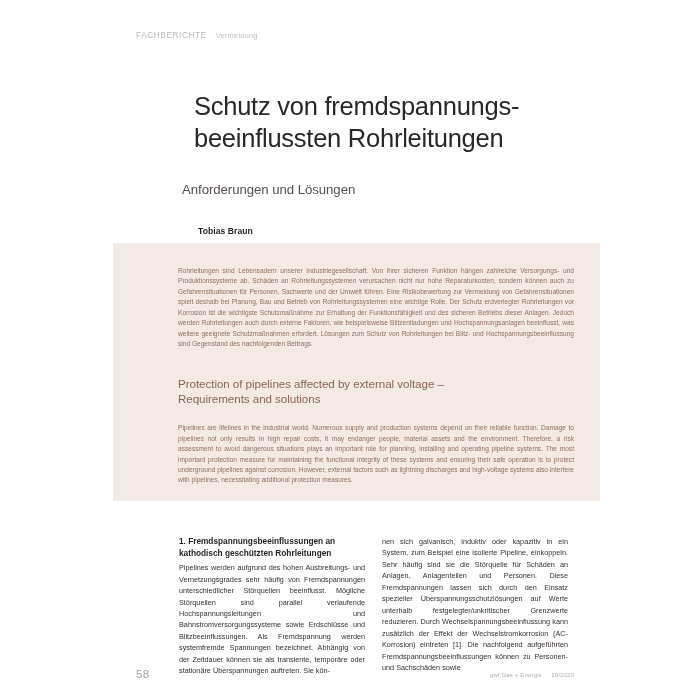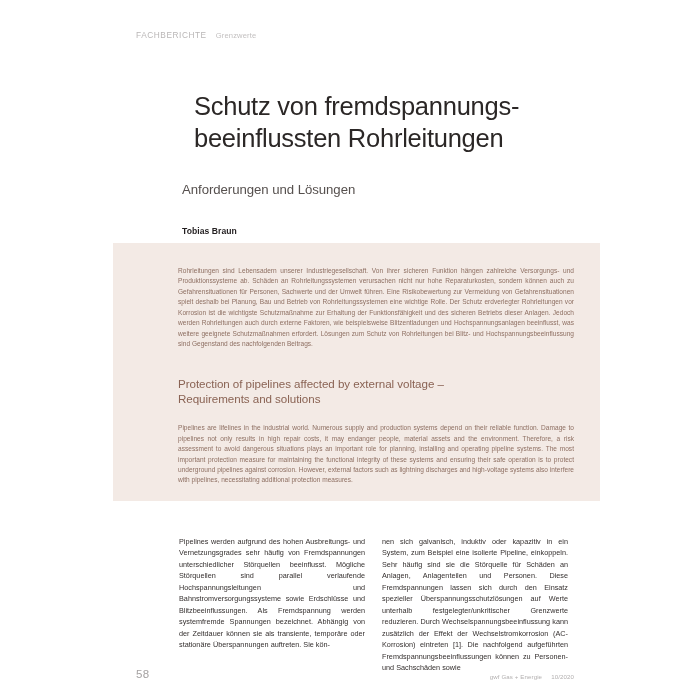--- a/index.html
+++ b/index.html
@@ -65,21 +65,21 @@
     line-height: 18px;
     font-weight: 400;
     color: #56504e;
     margin: 27px 0 4px 0;
     letter-spacing: -0.05px;
   }
   .article-author {
     font-size: 8.6px;
     font-weight: 700;
     color: #231f20;
-    margin: 27px 0 0 0;
+    margin: 27px 0 0 16px;
     letter-spacing: 0.05px;
   }
   .article-keywords {
     font-size: 7.9px;
     font-weight: 400;
     color: #4d4847;
     margin: 18px 0 0 0;
     letter-spacing: 0.02px;
   }
 
@@ -158,21 +158,21 @@
     margin-top: 0;
   }
 
   
   .footer {
     position: absolute;
     left: 136px;
     top: 668px;
     width: 438px;
     display: flex;
-    align-items: flex-end;
+    align-items: center;
     justify-content: space-between;
   }
   .folio {
     font-size: 11.5px;
     color: #a5a2a2;
     letter-spacing: 0.4px;
   }
   .imprint {
     display: flex;
     align-items: baseline;
@@ -183,21 +183,21 @@
     white-space: nowrap;
   }
 </style>
 </head>
 <body>
 
 <div class="page">
 
   <div class="running-head">
     <span class="rh-section">FACHBERICHTE</span>
-    <span class="rh-topic">Grenzwerte</span>
+    <span class="rh-topic">Vermeidung</span>
   </div>
 
   <div class="title-block">
     <h1 class="article-title">Schutz von fremdspannungs-
 beeinflussten Rohrleitungen</h1>
     <div class="article-subtitle">Anforderungen und Lösungen</div>
     <div class="article-author">Tobias Braun</div>
     <div class="article-keywords">Rohrleitung, Schutzmaßnahmen, Blitz- und Hochspannungsbeeinflussung</div>
   </div>
 
@@ -205,20 +205,21 @@
     <div class="abstract-inner">
       <p class="abstract-de">Rohrleitungen sind Lebensadern unserer Industriegesellschaft. Von ihrer sicheren Funktion hängen zahlreiche Versorgungs- und Produktionssysteme ab. Schäden an Rohrleitungssystemen verursachen nicht nur hohe Reparaturkosten, sondern können auch zu Gefahrensituationen für Personen, Sachwerte und der Umwelt führen. Eine Risikobewertung zur Vermeidung von Gefahrensituationen spielt deshalb bei Planung, Bau und Betrieb von Rohrleitungssystemen eine wichtige Rolle. Der Schutz erdverlegter Rohrleitungen vor Korrosion ist die wichtigste Schutzmaßnahme zur Erhaltung der Funktionsfähigkeit und des sicheren Betriebs dieser Anlagen. Jedoch werden Rohrleitungen auch durch externe Faktoren, wie beispielsweise Blitzentladungen und Hochspannungsanlagen beeinflusst, was weitere geeignete Schutzmaßnahmen erfordert. Lösungen zum Schutz von Rohrleitungen bei Blitz- und Hochspannungsbeeinflussung sind Gegenstand des nachfolgenden Beitrags.</p>
       <h2 class="abstract-en-title">Protection of pipelines affected by external voltage –
 Requirements and solutions</h2>
       <p class="abstract-en">Pipelines are lifelines in the industrial world. Numerous supply and production systems depend on their reliable function. Damage to pipelines not only results in high repair costs, it may endanger people, material assets and the environment. Therefore, a risk assessment to avoid dangerous situations plays an important role for planning, installing and operating pipeline systems. The most important protection measure for maintaining the functional integrity of these systems and ensuring their safe operation is to protect underground pipelines against corrosion. However, external factors such as lightning discharges and high-voltage systems also interfere with pipelines, necessitating additional protection measures.</p>
     </div>
   </div>
 
   <div class="body-columns">
     <div class="col col-left">
+      <h3 class="section-heading">1. Fremdspannungsbeeinflussungen an kathodisch geschützten Rohrleitungen</h3>
       <p class="body-par">Pipelines werden aufgrund des hohen Ausbreitungs- und Vernetzungsgrades sehr häufig von Fremdspannungen unterschiedlicher Störquellen beeinflusst. Mögliche Störquellen sind parallel verlaufende Hochspannungsleitungen und Bahnstromversorgungssysteme sowie Erdschlüsse und Blitzbeeinflussungen. Als Fremdspannung werden systemfremde Spannungen bezeichnet. Abhängig von der Zeitdauer können sie als transiente, temporäre oder stationäre Überspannungen auftreten. Sie kön-</p>
     </div>
     <div class="col col-right">
       <p class="body-par">nen sich galvanisch, induktiv oder kapazitiv in ein System, zum Beispiel eine isolierte Pipeline, einkoppeln. Sehr häufig sind sie die Störquelle für Schäden an Anlagen, Anlagenteilen und Personen. Diese Fremdspannungen lassen sich durch den Einsatz spezieller Überspannungsschutzlösungen auf Werte unterhalb festgelegter/unkritischer Grenzwerte reduzieren. Durch Wechselspannungsbeeinflussung kann zusätzlich der Effekt der Wechselstromkorrosion (AC-Korrosion) eintreten [1]. Die nachfolgend aufgeführten Fremdspannungsbeeinflussungen können zu Personen- und Sachschäden sowie</p>
     </div>
   </div>
 
   <div class="footer">
     <span class="folio">58</span>
     <span class="imprint">

